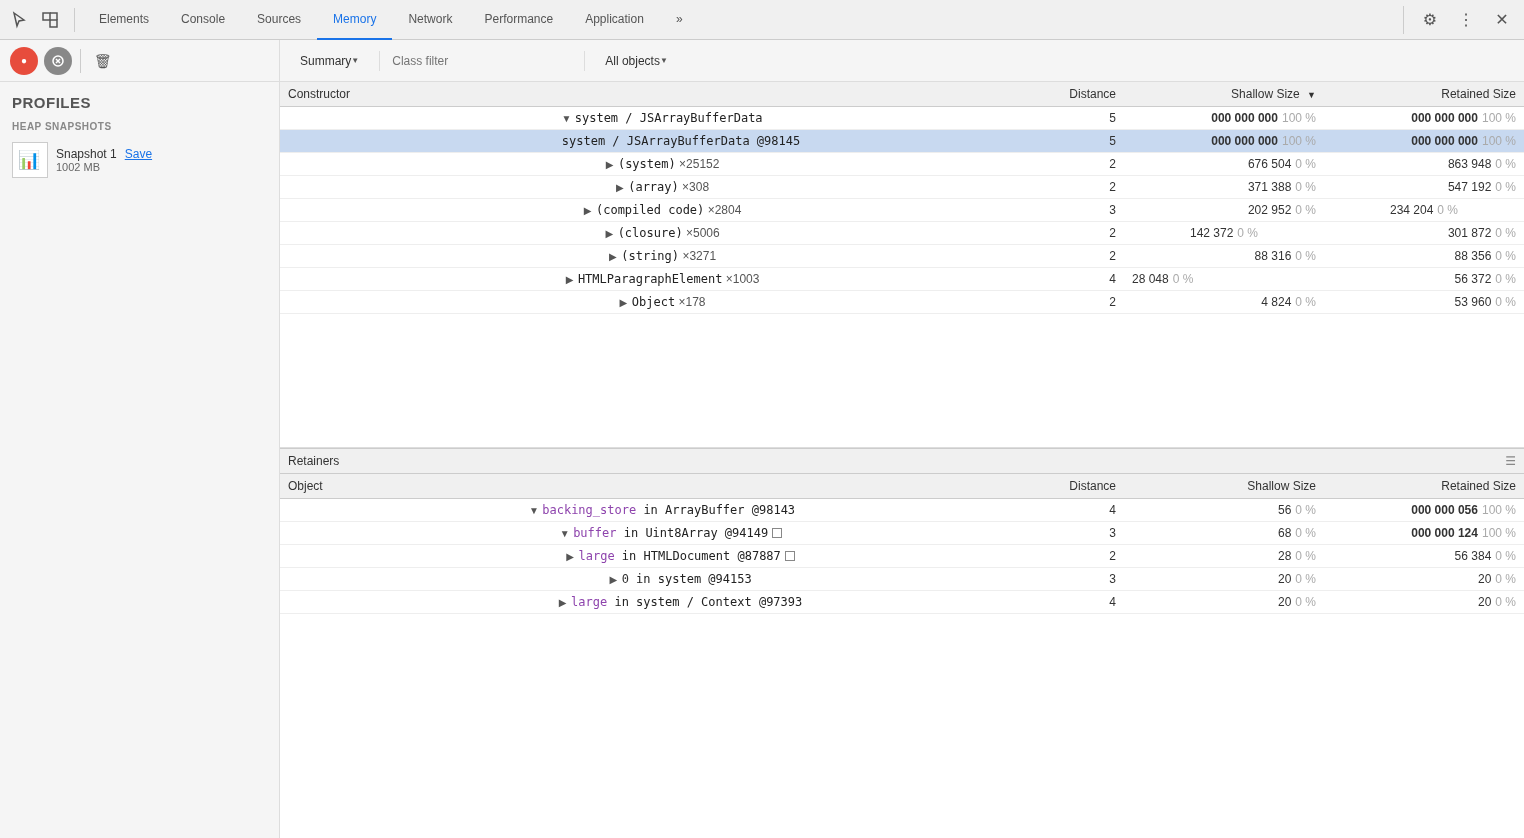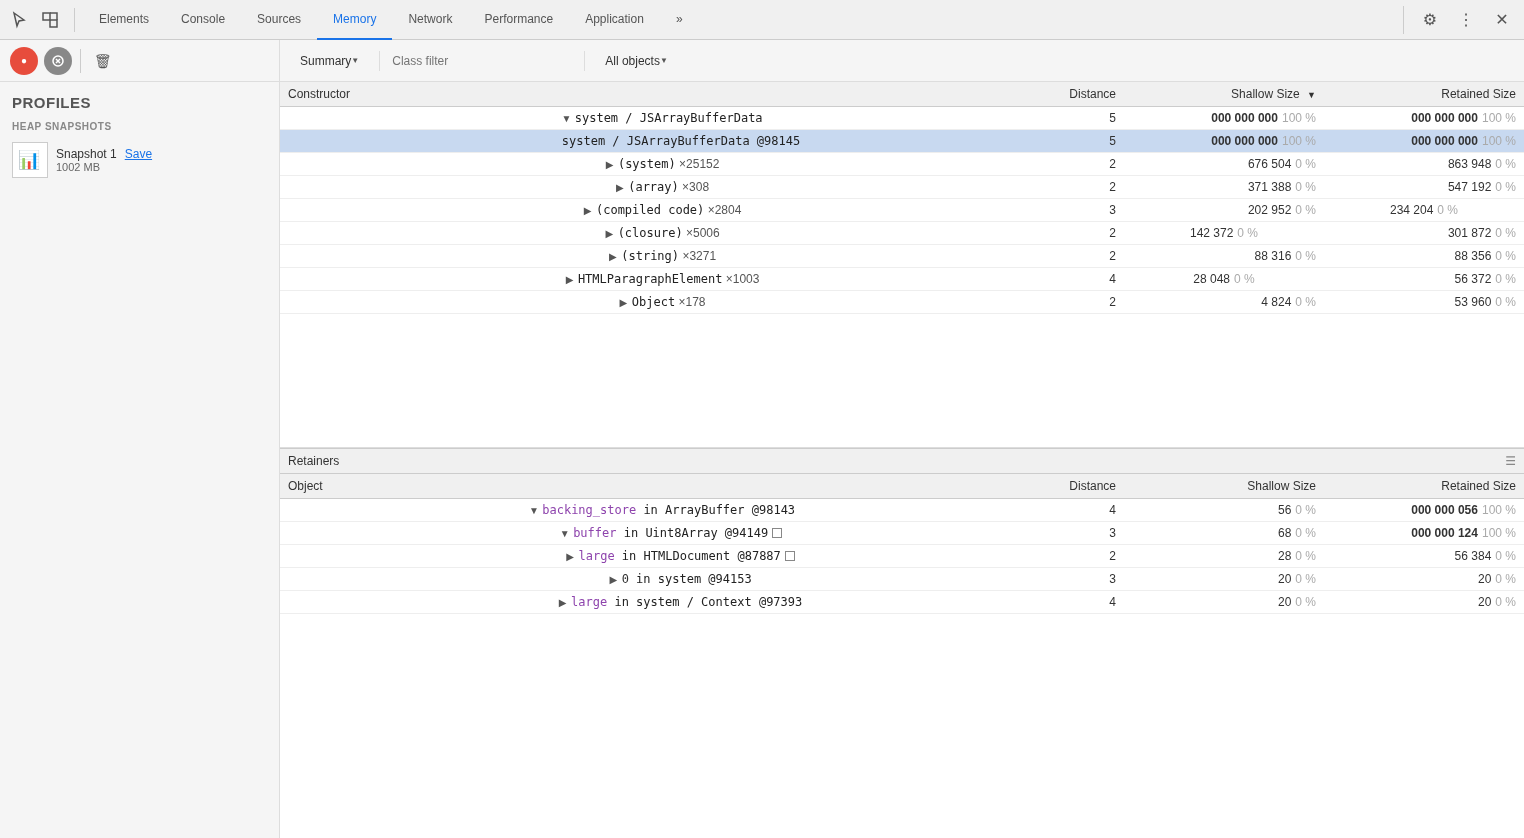--- a/index.html
+++ b/index.html
@@ -468,21 +468,21 @@
             </tr>
             <tr>
               <td><span class="expand-arrow">▶</span> <span class="mono" style="color:#222;">(string)</span> <span style="color:#555;">×3271</span></td>
               <td class="right col-distance">2</td>
               <td style="text-align: right;">88 316<span class="pct-dim">0 %</span></td>
               <td style="text-align: right;">88 356<span class="pct-dim">0 %</span></td>
             </tr>
             <tr>
               <td><span class="expand-arrow">▶</span> <span class="mono" style="color:#222;">HTMLParagraphElement</span> <span style="color:#555;">×1003</span></td>
               <td class="right col-distance">4</td>
-              <td style="text-align: center; margin-top: 27px;">28 048<span class="pct-dim">0 %</span></td>
+              <td style="text-align: left; margin-top: 27px;">28 048<span class="pct-dim">0 %</span></td>
               <td style="text-align: right;">56 372<span class="pct-dim">0 %</span></td>
             </tr>
             <tr>
               <td><span class="expand-arrow">▶</span> <span class="mono" style="color:#222;">Object</span> <span style="color:#555;">×178</span></td>
               <td class="right col-distance">2</td>
               <td style="text-align: right;">4 824<span class="pct-dim">0 %</span></td>
               <td style="text-align: right;">53 960<span class="pct-dim">0 %</span></td>
             </tr>
           </tbody>
       </table>

